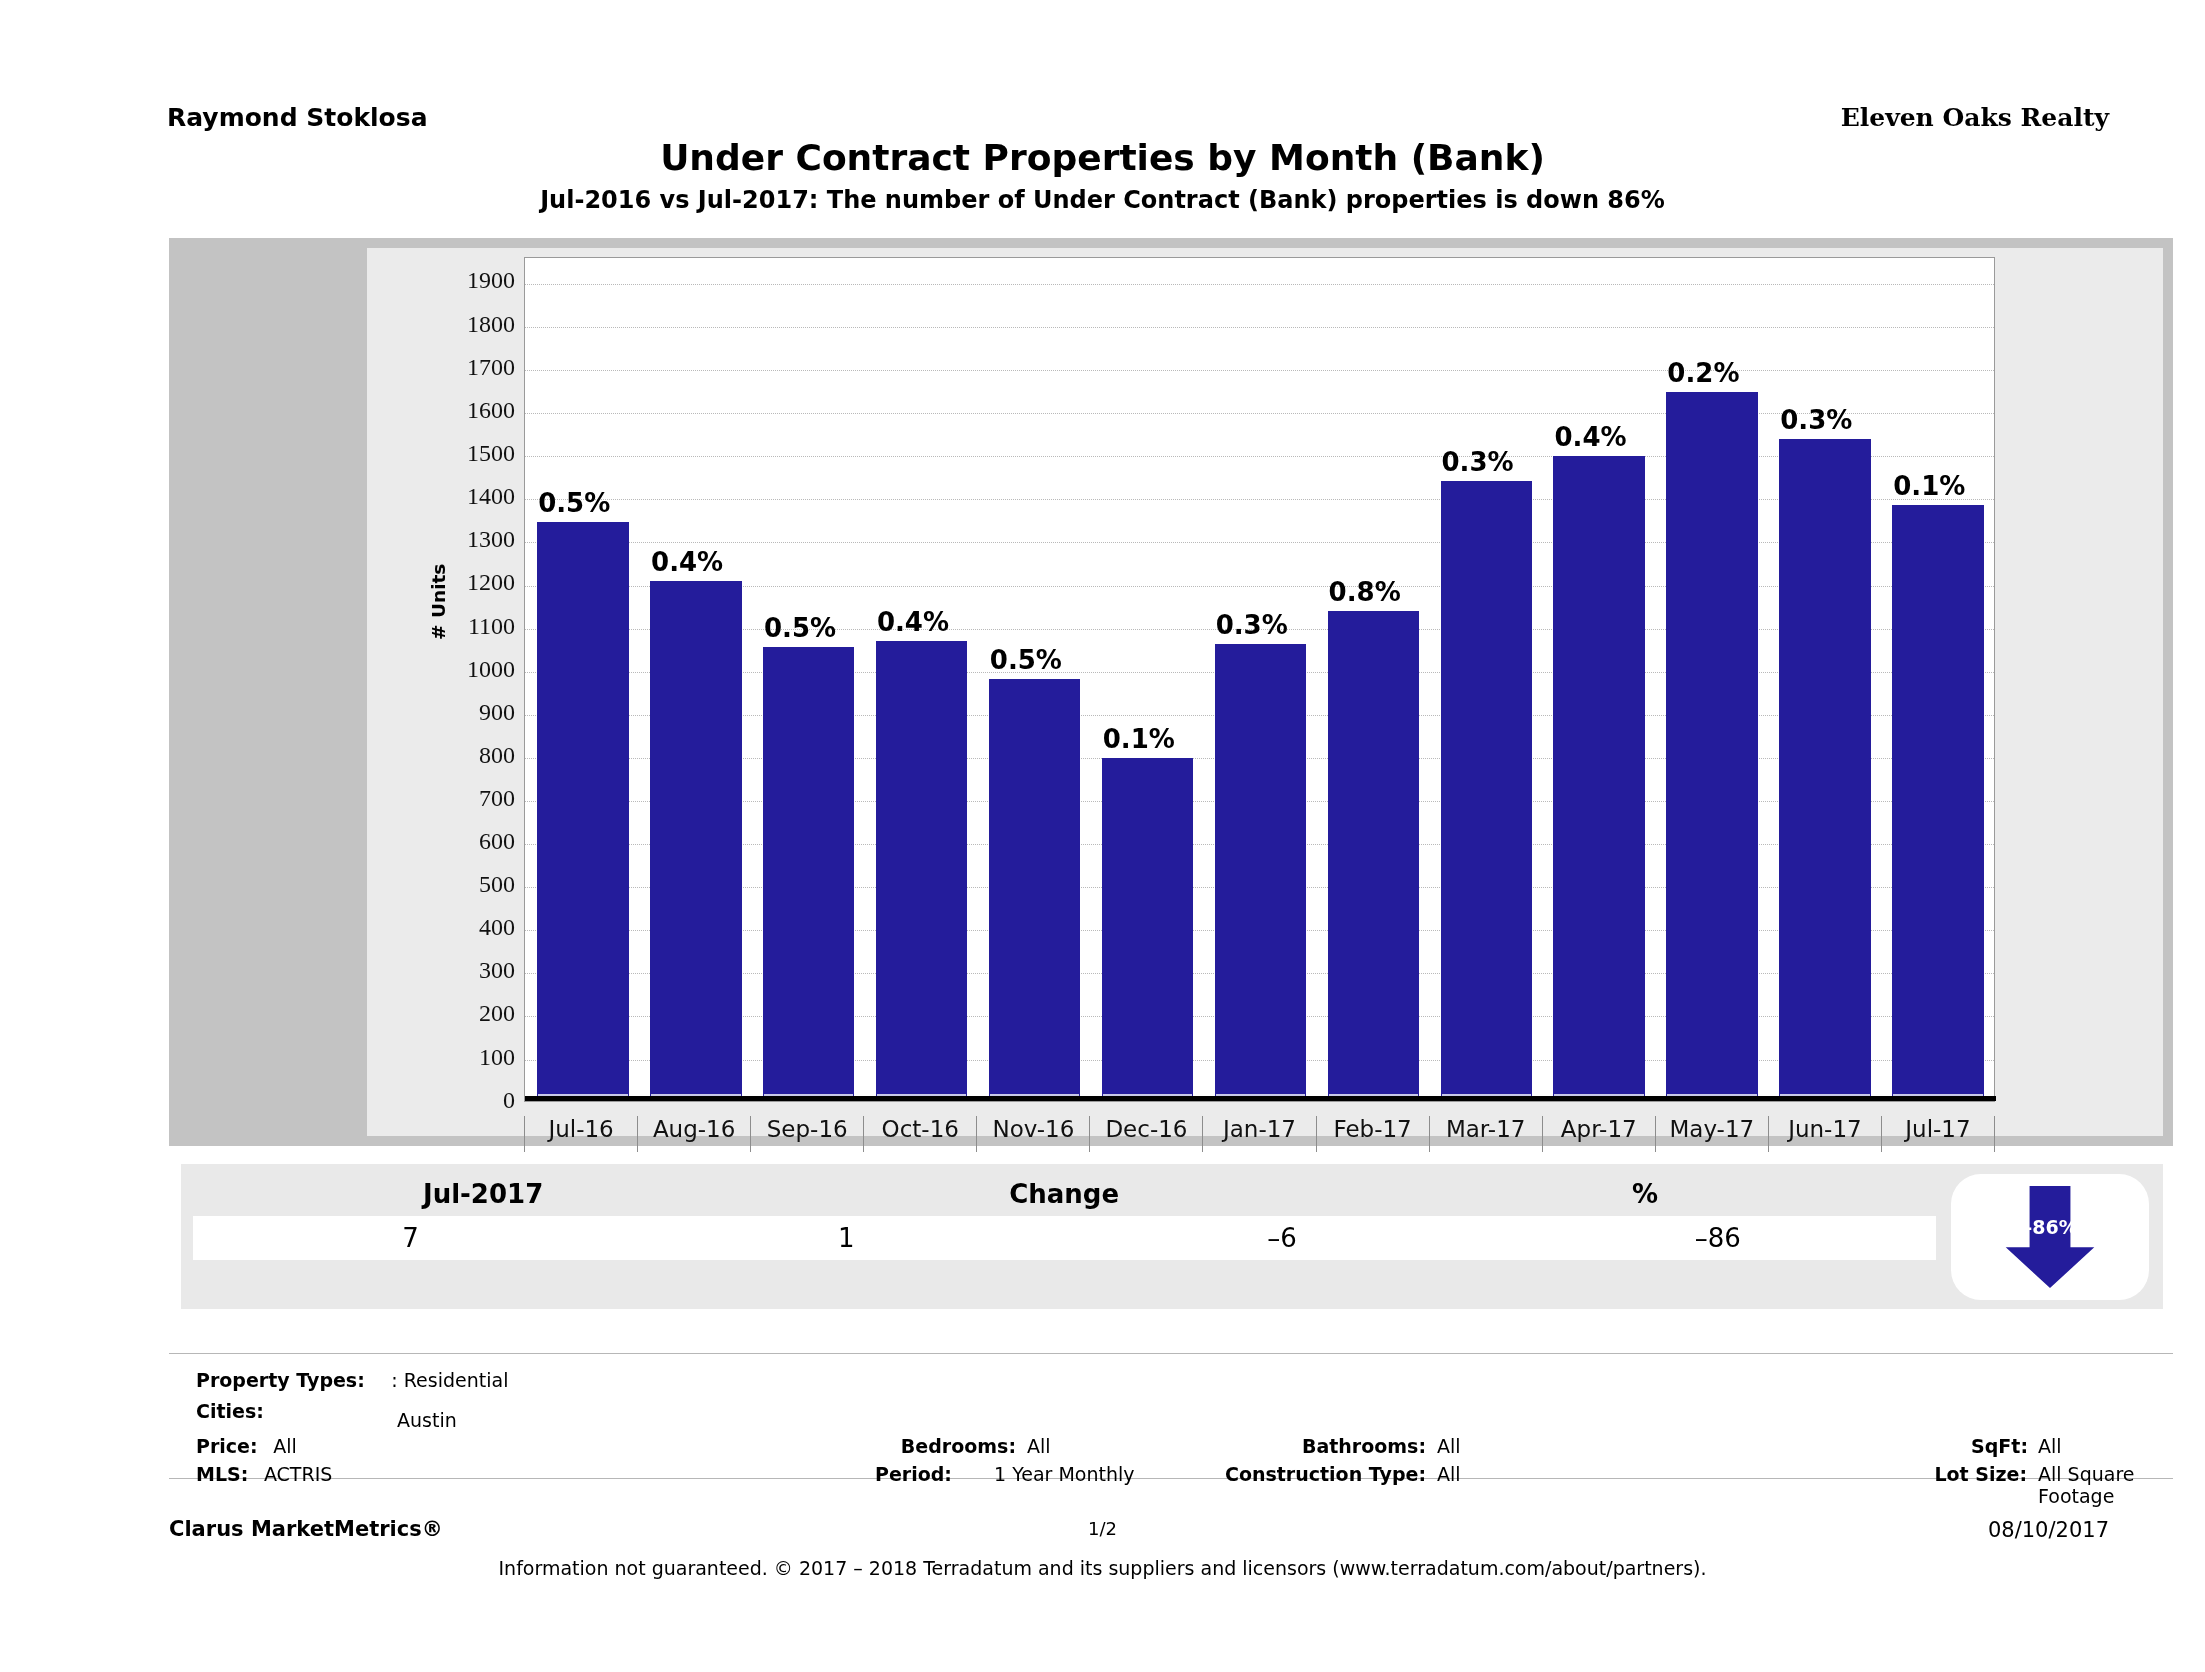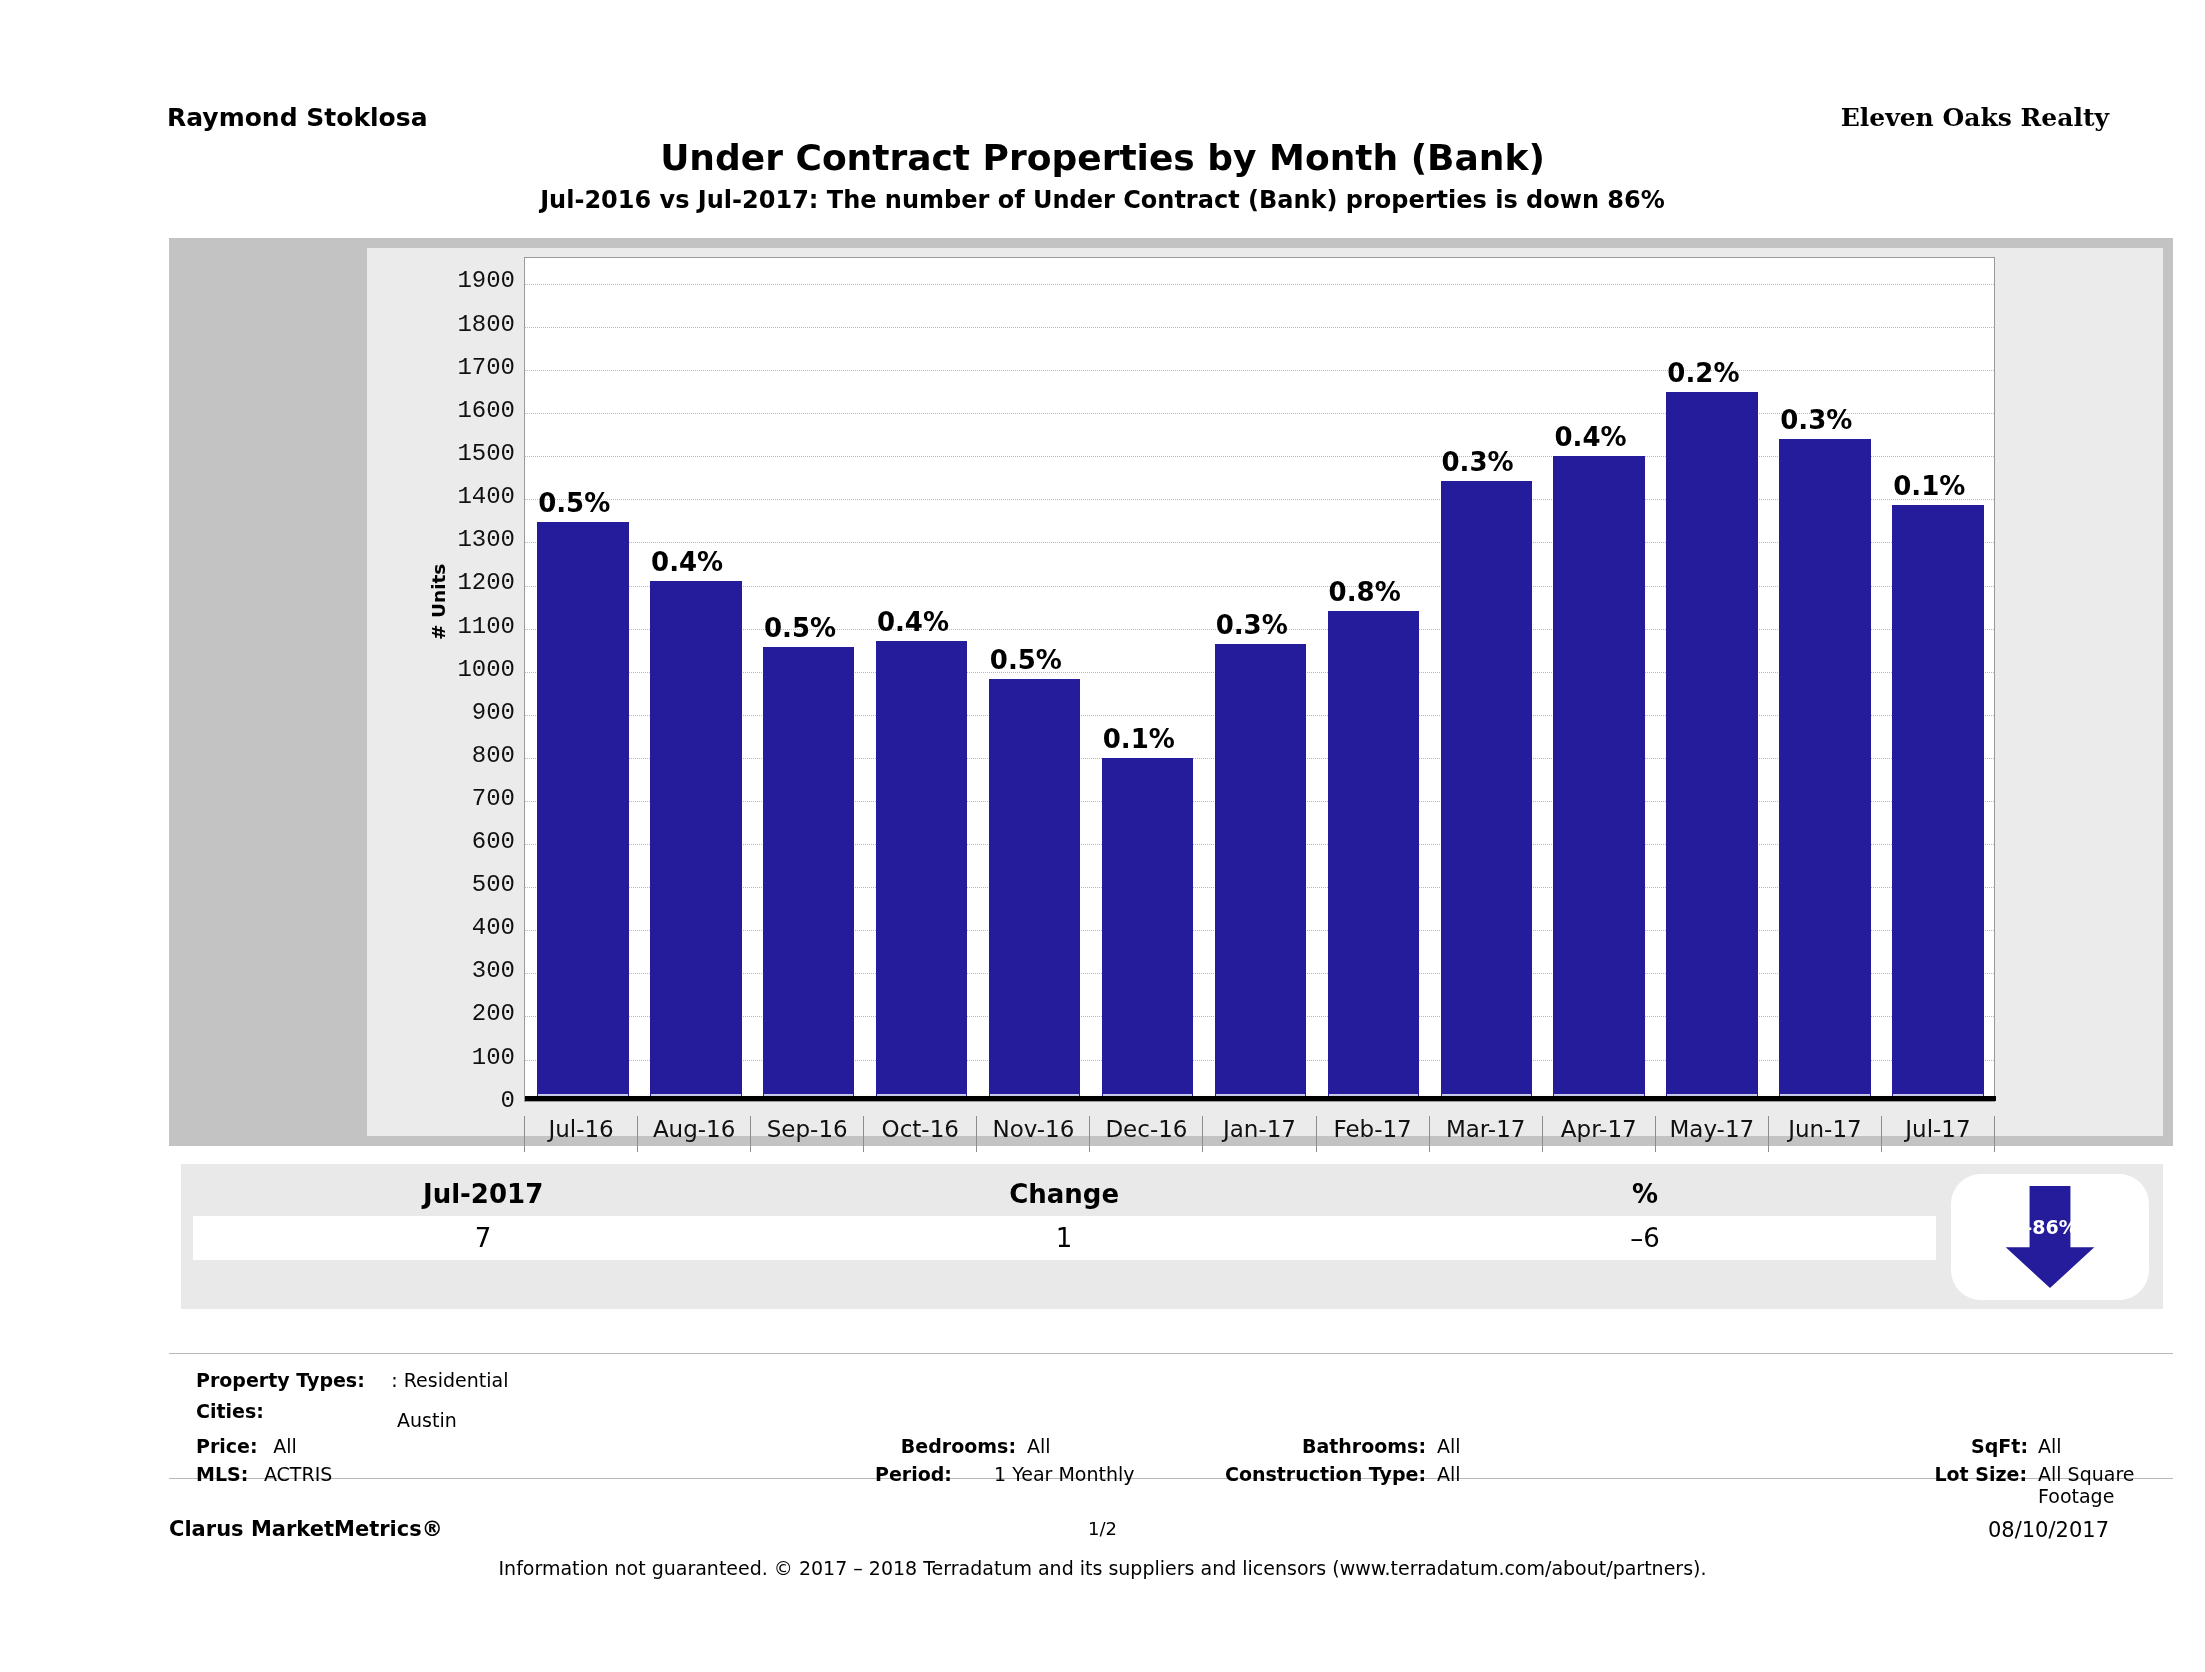--- a/index.html
+++ b/index.html
@@ -106,21 +106,21 @@
     width: 100%;
     height: 0;
     border-top: 0.7px dotted #b9b9b9;
   }
   .ytick-label {
     position: absolute;
     right: 1480px;
     text-align: right;
     width: 137px;
     font-size: 24px;
-    font-family: Liberation Mono, monospace;
+    font-family: Liberation Serif, serif;
     color: #111;
   }
   .ylabel {
     position: absolute;
     left: -96px;
     top: 383px;
     font-size: 18.5px;
     font-weight: bold;
     transform: rotate(-90deg);
     transform-origin: left top;
@@ -475,20 +475,21 @@
     <div class="cmp-tbl">
       <div class="cmp-head">
         <div>Jul-2017</div>
         <div>Change</div>
         <div>%</div>
       </div>
       <div class="cmp-vals">
         <div>7</div>
         <div>1</div>
         <div>–6</div>
+        <div>–86</div>
       </div>
     </div>
 
     <div class="arrow-box">
       <svg class="arrow-svg" width="103" height="109" viewBox="0 0 150 160">
         <polygon points="45,5 105,5 105,95 140,95 75,155 10,95 45,95" fill="#241c9b"></polygon>
       </svg>
       <div class="arrow-pct">–86%</div>
     </div>
   </div>

